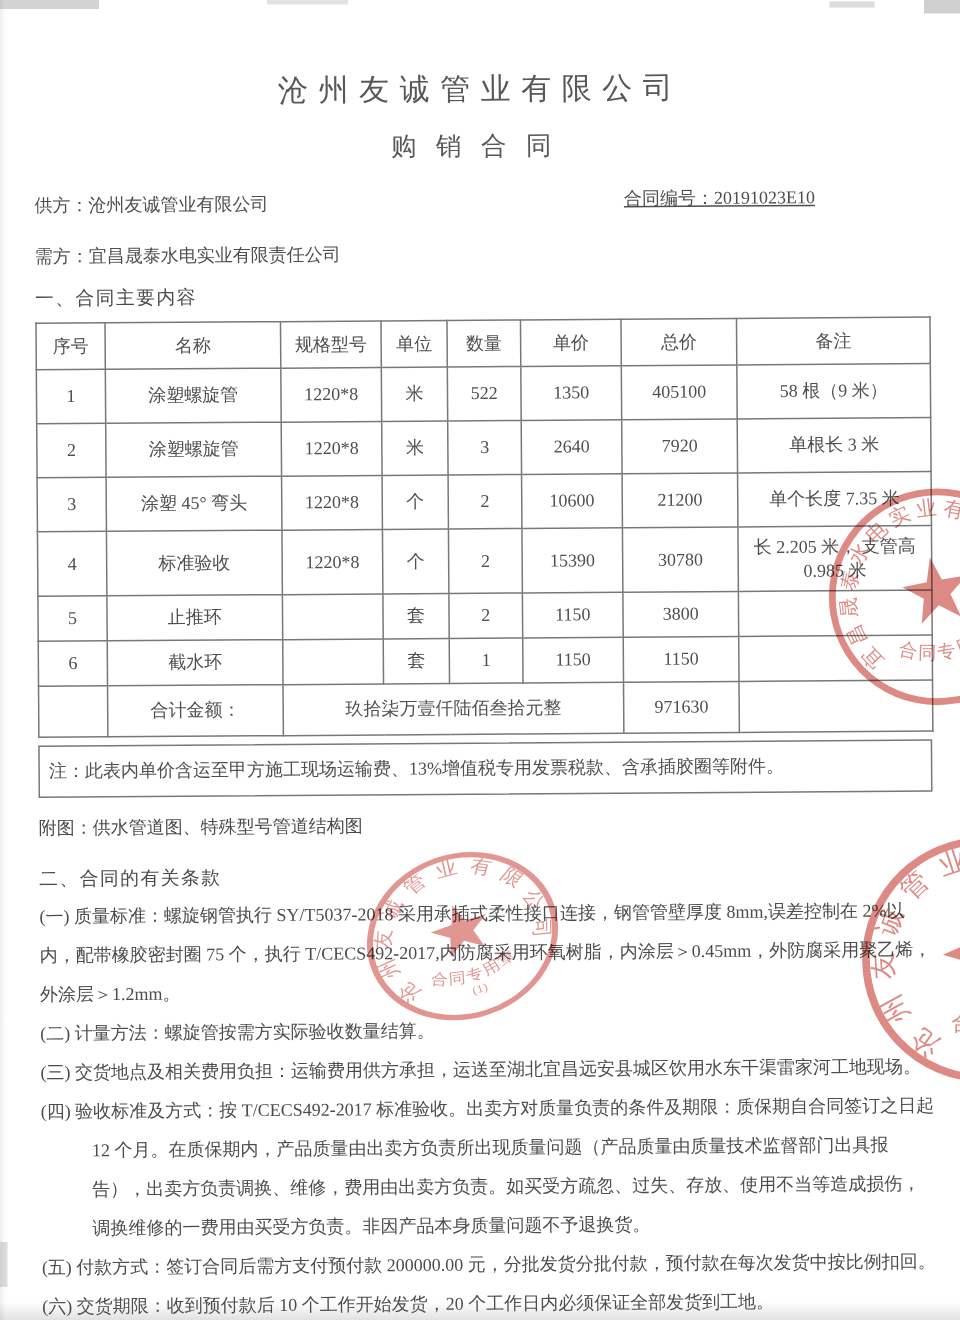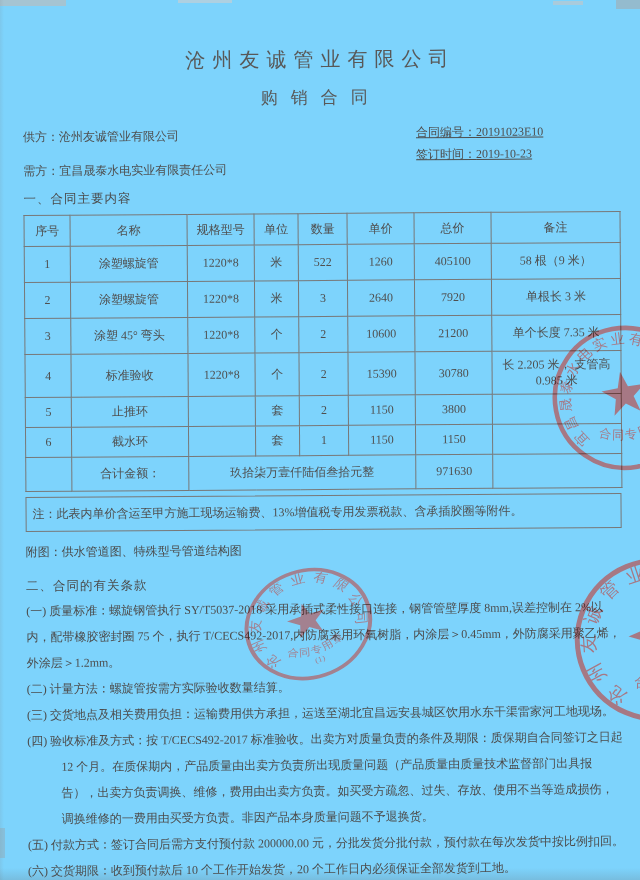--- a/index.html
+++ b/index.html
@@ -1,18 +1,18 @@
 <!DOCTYPE html>
 <html><head>
 <meta charset="utf-8">
 <style>
   html,body{margin:0;padding:0;background:#e8e8e8;}
   .page{
     position:relative;width:640px;height:880px;margin:0 auto;
-    background:#7dd3fc;overflow:hidden;
+    background:#ffffff;overflow:hidden;
     font-family:"Liberation Serif","DejaVu Serif",serif;
     color:#4a4a4a;
   }
   .content{position:absolute;left:0;top:0;width:640px;transform:rotate(-0.4deg);transform-origin:50% 0;}
 
   .title{margin:46px 0 0;text-align:center;font-size:20px;letter-spacing:7px;color:#585858;font-weight:normal;}
   .subtitle{margin:13px 0 0;text-align:center;font-size:17px;letter-spacing:13px;color:#585858;font-weight:normal;}
 
   .meta{position:relative;margin:15px 22px 0;height:60px;font-size:12px;color:#4e4e4e;}
   .supplier-line{position:absolute;left:0;top:3px;}
@@ -69,21 +69,20 @@
 
     <div class="meta">
       <div class="supplier-line">
         <span>供方：</span><span>沧州友诚管业有限公司</span>
       </div>
       <div class="buyer-line">
         <span>需方：</span><span>宜昌晟泰水电实业有限责任公司</span>
       </div>
       <div class="meta-right">
         <div><span>合同编号：</span><span>20191023E10</span></div>
-        <div><span>签订时间：</span><span>2019-10-23</span></div>
       </div>
     </div>
 
     <div class="sec-heading">一、合同主要内容</div>
 
     <table class="items">
       <colgroup>
         <col style="width:46px">
           <col style="width:117px">
           <col style="width:67px">
@@ -105,21 +104,21 @@
             <th>备注</th>
           </tr>
       </thead>
       <tbody class="rows">
           <tr>
             <td>1</td>
             <td>涂塑螺旋管</td>
             <td>1220*8</td>
             <td>米</td>
             <td>522</td>
-            <td>1260</td>
+            <td>1350</td>
             <td>405100</td>
             <td>58 根（9 米）</td>
           </tr>
           <tr>
             <td>2</td>
             <td>涂塑螺旋管</td>
             <td>1220*8</td>
             <td>米</td>
             <td>3</td>
             <td>2640</td>

